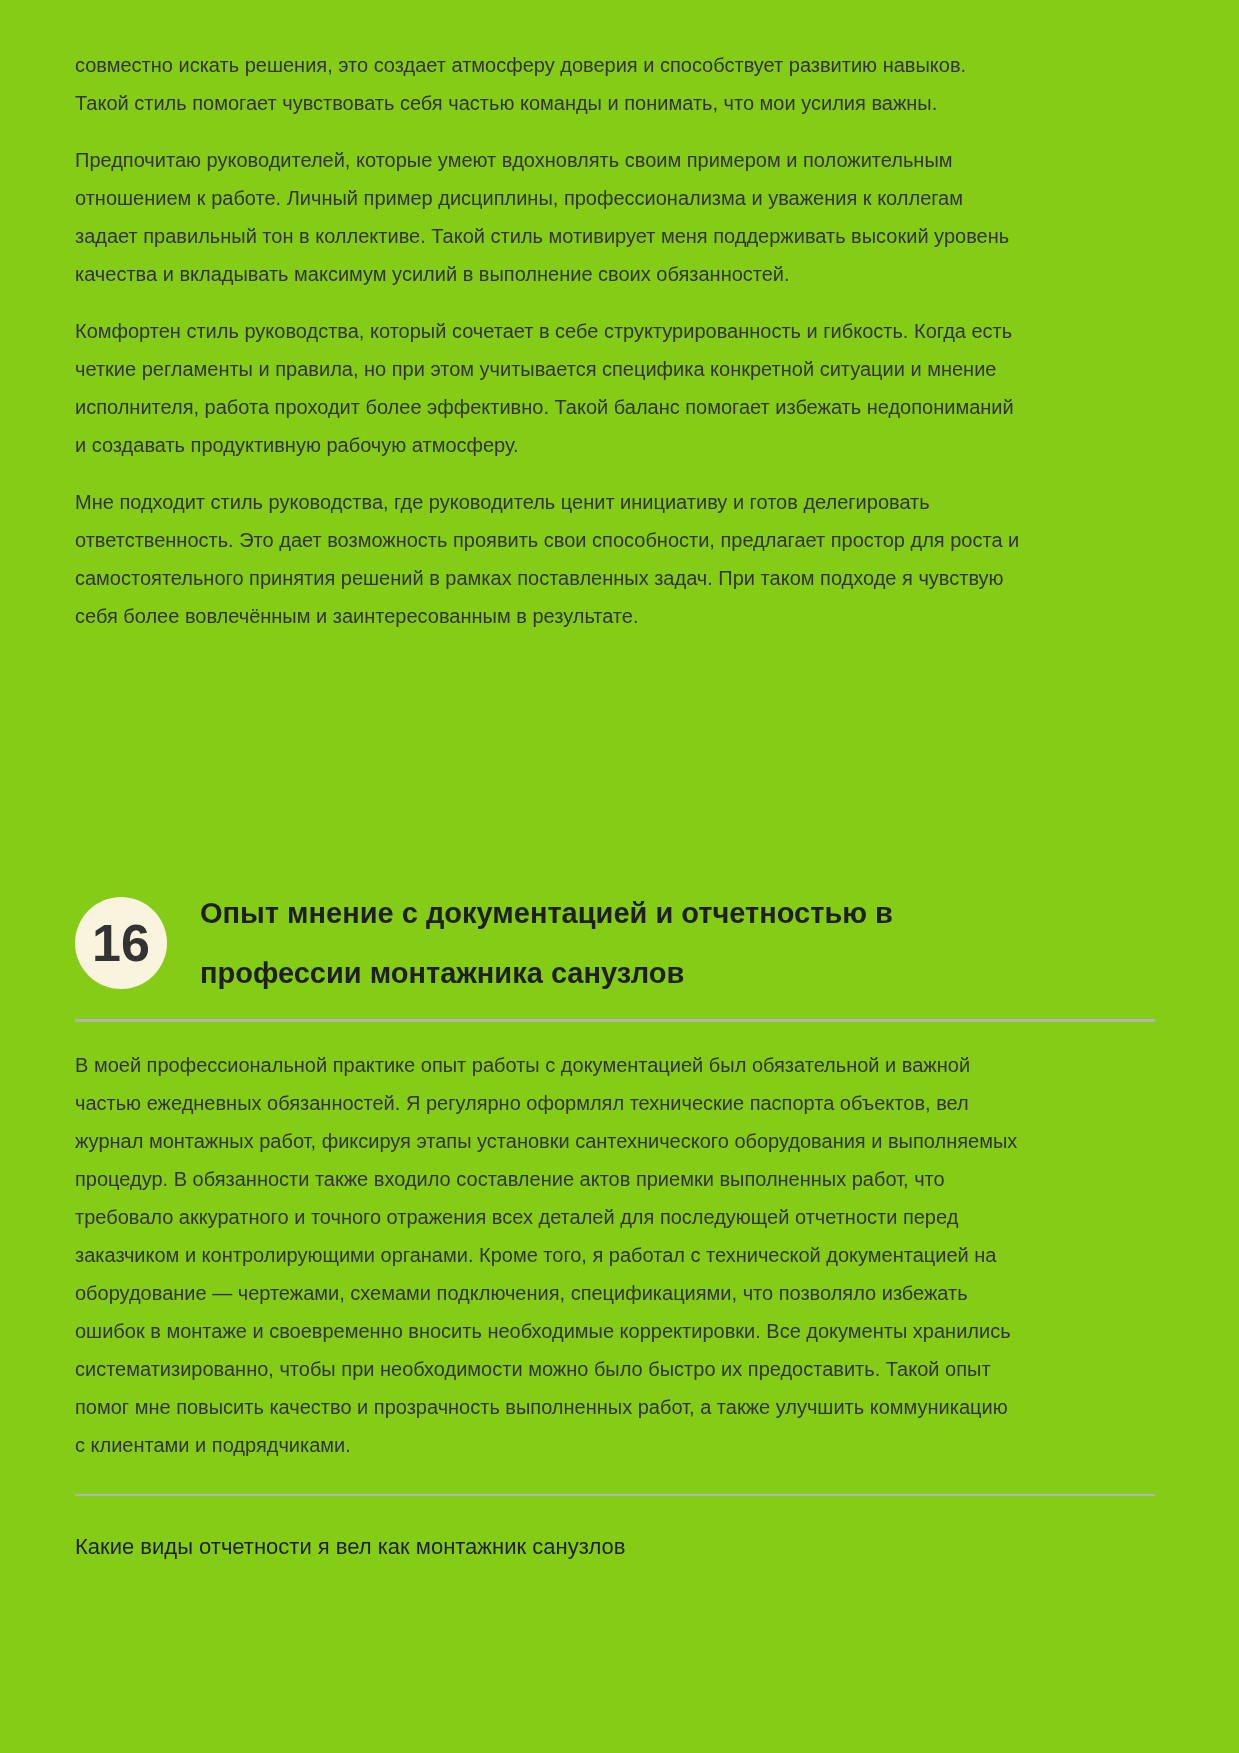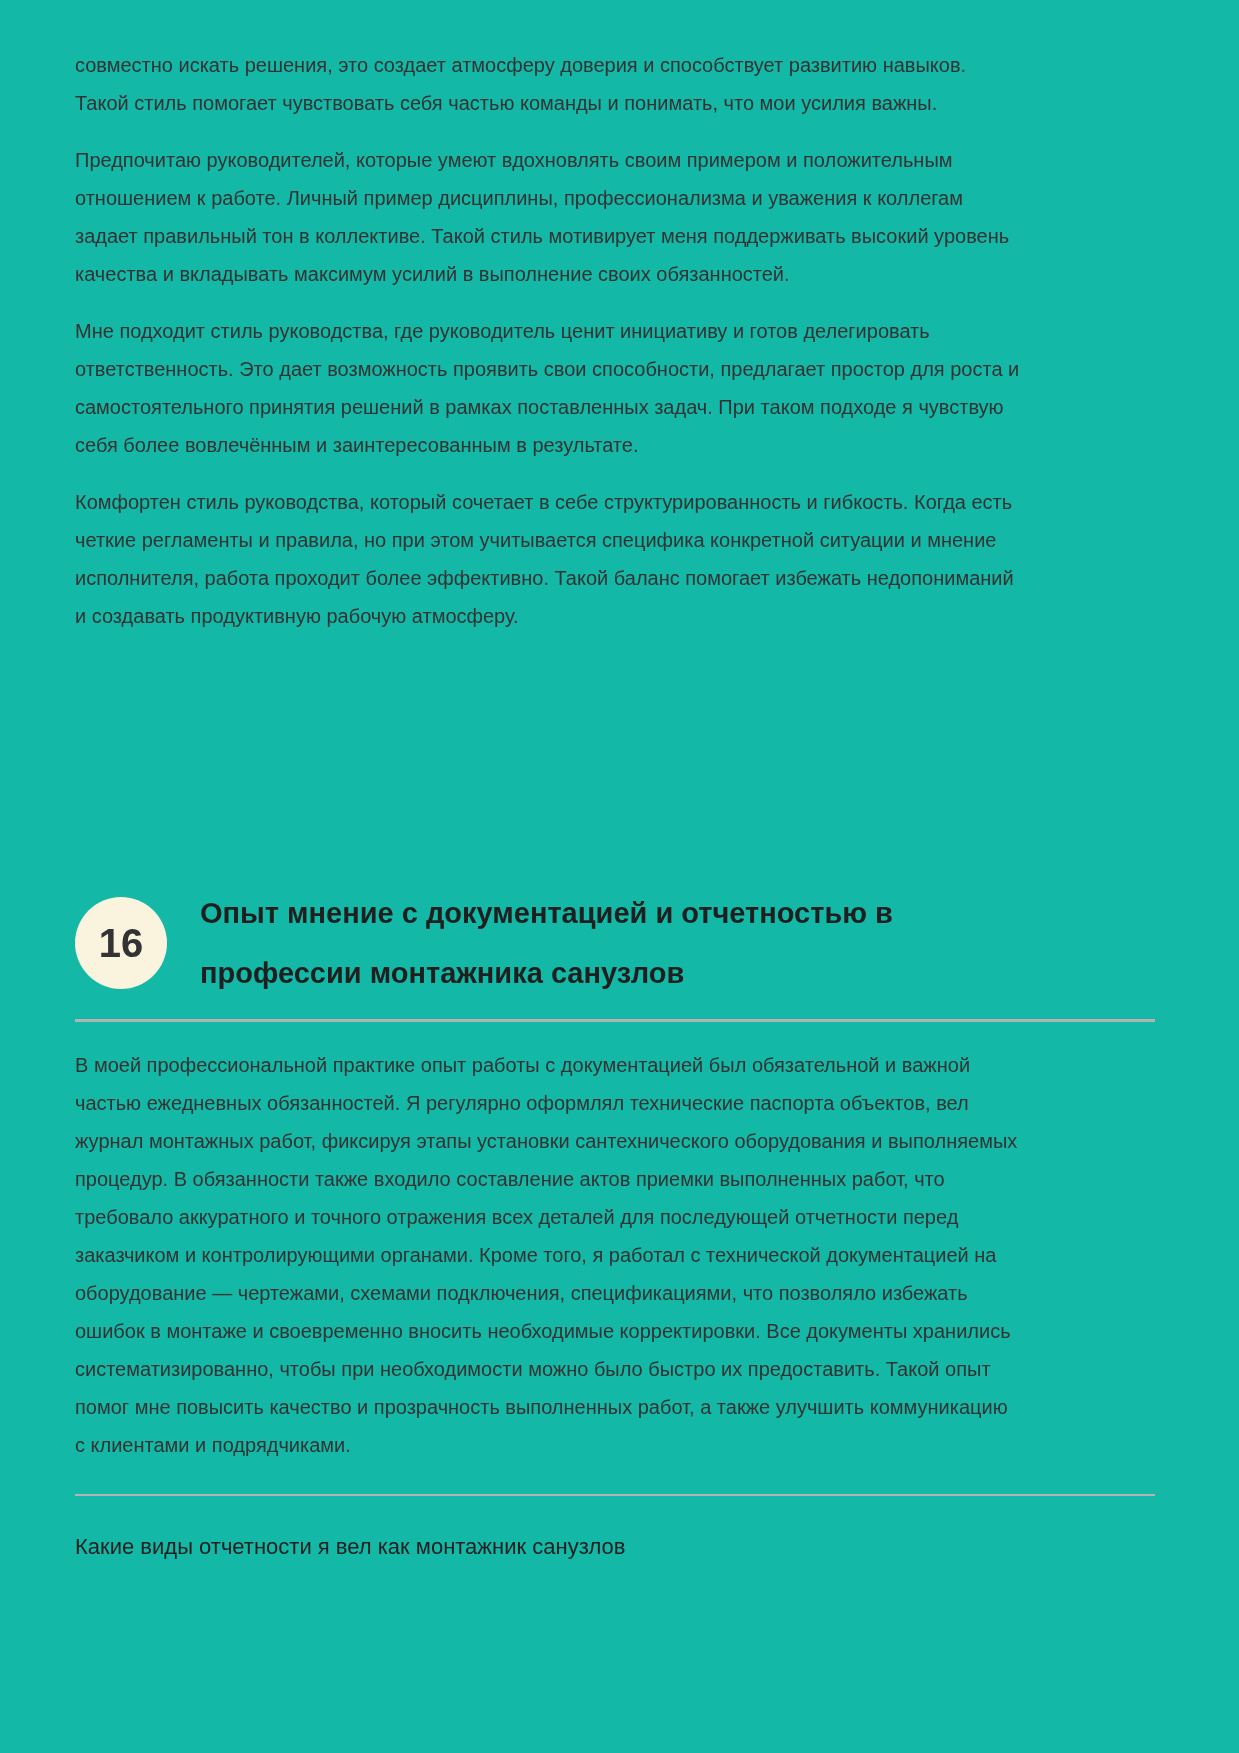--- a/index.html
+++ b/index.html
@@ -6,21 +6,21 @@
 
   html, body {
     background: #ffffff;
     font-family: "Liberation Sans", "DejaVu Sans", sans-serif;
   }
 
   .page {
     position: relative;
     width: 1239px;
     height: 1753px;
-    background: #14b8a6;
+    background: #84cc16;
     padding: 46px 84px 0 75px;
     overflow: hidden;
   }
 
   .content { width: 1080px; }
 
   .para {
     max-width: 945px;
     font-size: 20px;
     line-height: 38px;
@@ -36,21 +36,21 @@
 
   .badge {
     flex: 0 0 auto;
     width: 92px;
     height: 92px;
     border-radius: 50%;
     background: #faf3dd;
     display: flex;
     align-items: center;
     justify-content: center;
-    font-size: 40px;
+    font-size: 52px;
     font-weight: bold;
     color: #333333;
     margin-right: 33px;
   }
 
   .section-title {
     max-width: 830px;
     font-size: 29px;
     line-height: 60px;
     font-weight: bold;
@@ -90,23 +90,23 @@
 </head>
 <body>
 
 <div class="page">
   <div class="content">
 
     <p class="para">совместно искать решения, это создает атмосферу доверия и способствует развитию навыков. Такой стиль помогает чувствовать себя частью команды и понимать, что мои усилия важны.</p>
 
     <p class="para">Предпочитаю руководителей, которые умеют вдохновлять своим примером и положительным отношением к работе. Личный пример дисциплины, профессионализма и уважения к коллегам задает правильный тон в коллективе. Такой стиль мотивирует меня поддерживать высокий уровень качества и вкладывать максимум усилий в выполнение своих обязанностей.</p>
 
+    <p class="para">Комфортен стиль руководства, который сочетает в себе структурированность и гибкость. Когда есть четкие регламенты и правила, но при этом учитывается специфика конкретной ситуации и мнение исполнителя, работа проходит более эффективно. Такой баланс помогает избежать недопониманий и создавать продуктивную рабочую атмосферу.</p>
+
     <p class="para">Мне подходит стиль руководства, где руководитель ценит инициативу и готов делегировать ответственность. Это дает возможность проявить свои способности, предлагает простор для роста и самостоятельного принятия решений в рамках поставленных задач. При таком подходе я чувствую себя более вовлечённым и заинтересованным в результате.</p>
-
-    <p class="para">Комфортен стиль руководства, который сочетает в себе структурированность и гибкость. Когда есть четкие регламенты и правила, но при этом учитывается специфика конкретной ситуации и мнение исполнителя, работа проходит более эффективно. Такой баланс помогает избежать недопониманий и создавать продуктивную рабочую атмосферу.</p>
 
     <div class="section-header">
       <div class="badge">
         <span>16</span>
       </div>
       <h2 class="section-title">Опыт мнение с документацией и отчетностью в профессии монтажника санузлов</h2>
     </div>
 
     <hr class="divider">
 

